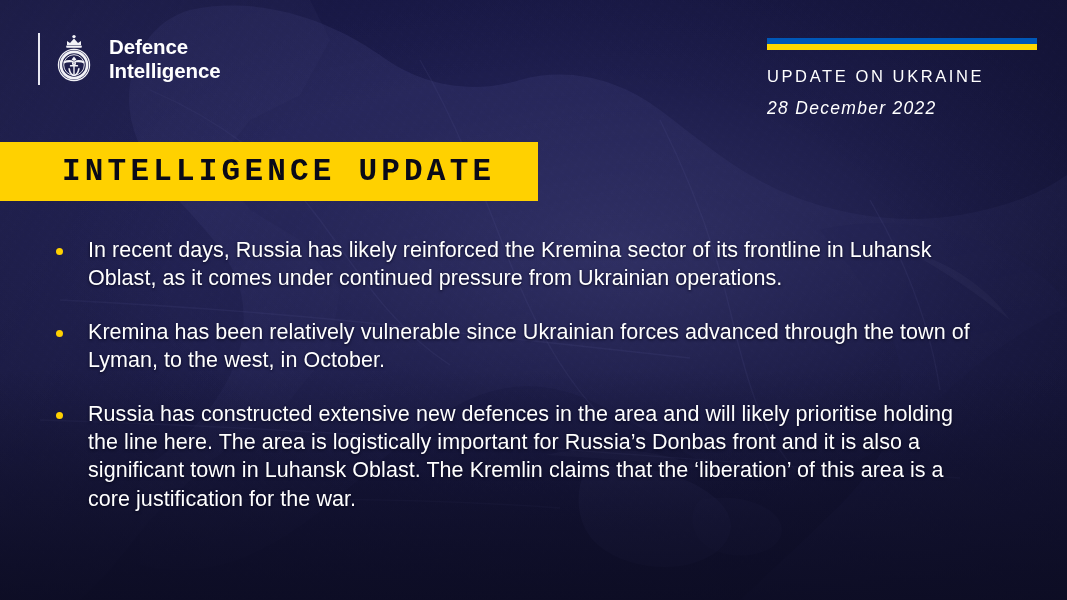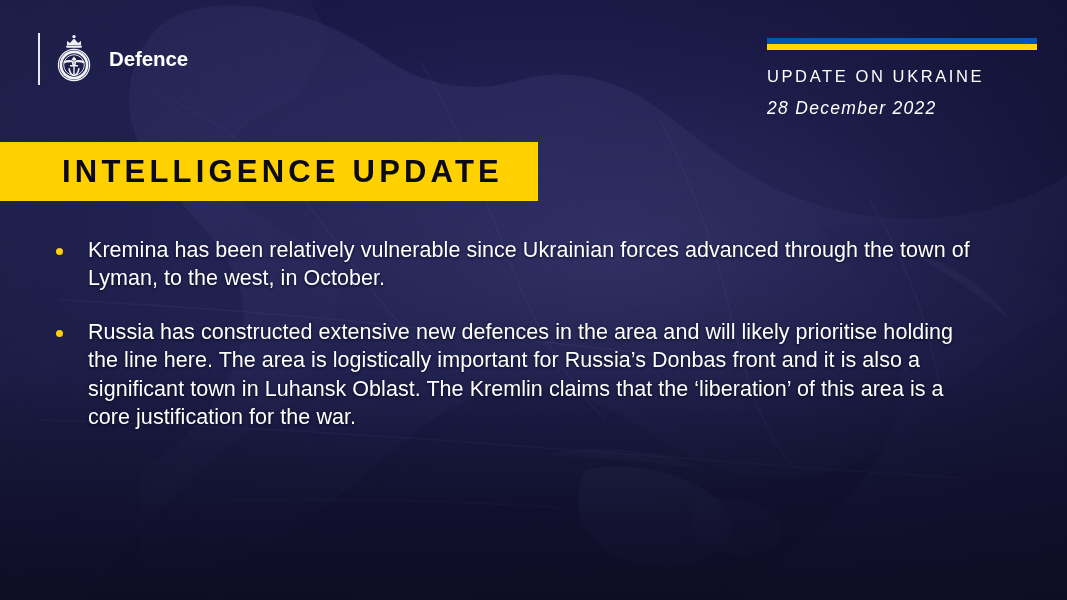--- a/index.html
+++ b/index.html
@@ -123,20 +123,21 @@
   
   .banner {
     position: absolute;
     left: 0;
     top: 142px;
     width: 538px;
     height: 59px;
     background: #ffd100;
     display: flex;
     align-items: center;
+    font-family: Liberation Mono, monospace;
   }
   .banner-text {
     margin-left: 62px;
     color: #0a0a18;
     font-size: 31px;
     font-weight: 700;
     letter-spacing: 4.2px;
     white-space: nowrap;
   }
 
@@ -258,39 +259,44 @@
           <rect x="21.3" y="30.2" width="1.4" height="12.3" rx="0.5"></rect>
           <path d="M16.3,36.2 C16.8,41 19.2,43.7 22,44.1 C24.8,43.7 27.2,41 27.7,36.2
                    L26.1,36.2 C25.7,40.1 24,42.1 22,42.5 C20,42.1 18.3,40.1 17.9,36.2 Z"></path>
           <rect x="17.9" y="33.1" width="8.2" height="1.4" rx="0.5"></rect>
           <circle cx="22" cy="31.4" r="1.5" fill="none" stroke="#f2f2f7" stroke-width="1.1"></circle>
         </g>
       </svg>
     </div>
     <div class="logo-text">
       <div>Defence</div>
+      <div>Intelligence</div>
     </div>
   </div>
 
   <div class="tr-block">
     <div class="flag-bar">
       <div class="flag-blue"></div>
       <div class="flag-yellow"></div>
     </div>
     <div class="tr-title">UPDATE ON UKRAINE</div>
     <div class="tr-date">28 December 2022</div>
   </div>
 
   <div class="banner">
     <div class="banner-text">INTELLIGENCE UPDATE</div>
   </div>
 
   <div class="bullets">
     <div class="bullet-row">
       <div class="bullet-dot"></div>
+      <div class="bullet-text">In recent days, Russia has likely reinforced the Kremina sector of its frontline in Luhansk Oblast, as it comes under continued pressure from Ukrainian operations.</div>
+    </div>
+    <div class="bullet-row">
+      <div class="bullet-dot"></div>
       <div class="bullet-text">Kremina has been relatively vulnerable since Ukrainian forces advanced through the town of Lyman, to the west, in October.</div>
     </div>
     <div class="bullet-row">
       <div class="bullet-dot"></div>
       <div class="bullet-text">Russia has constructed extensive new defences in the area and will likely prioritise holding the line here. The area is logistically important for Russia’s Donbas front and it is also a significant town in Luhansk Oblast. The Kremlin claims that the ‘liberation’ of this area is a core justification for the war.</div>
     </div>
   </div>
 
 </div>
 

